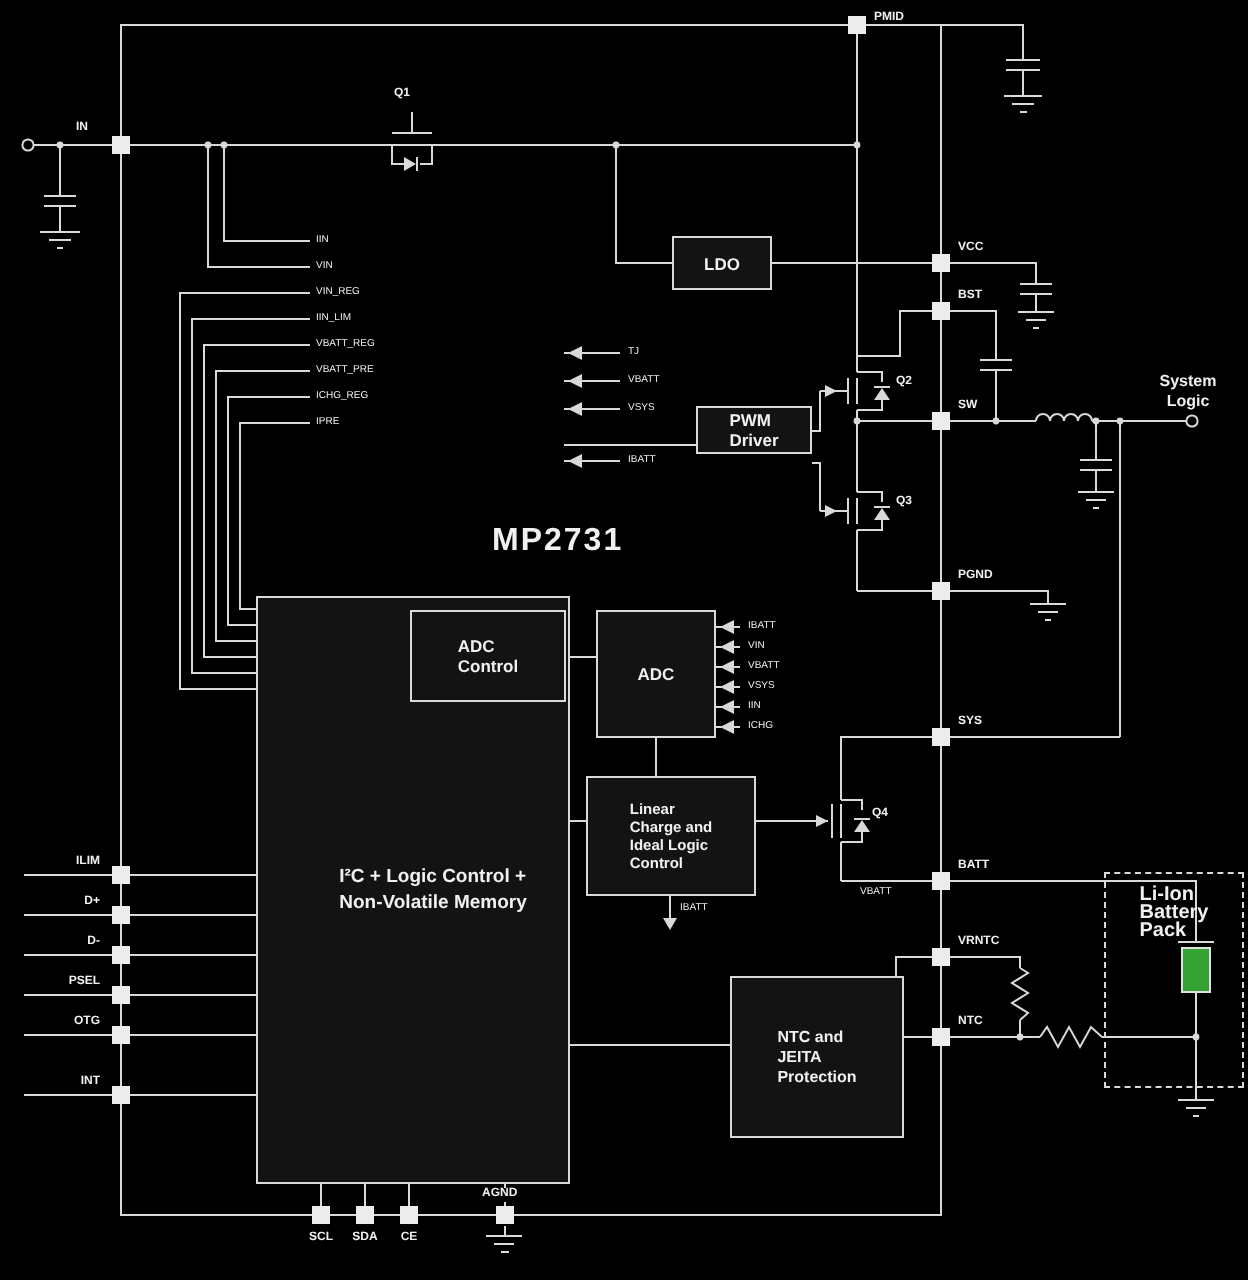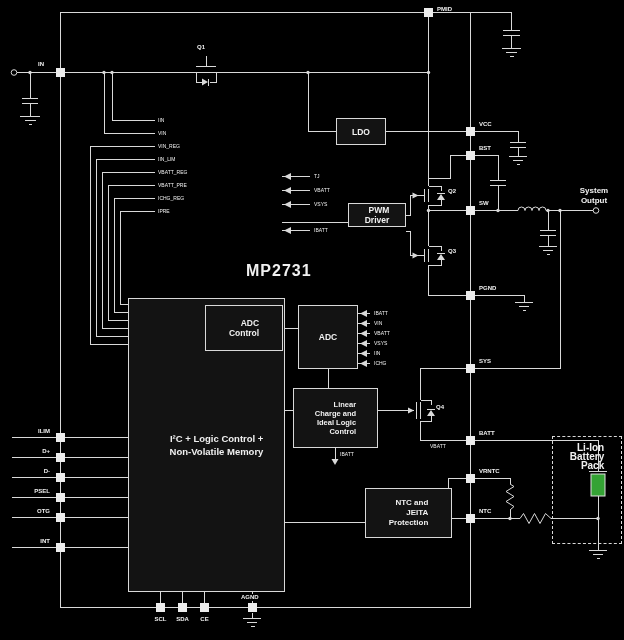--- a/index.html
+++ b/index.html
@@ -1,20 +1,20 @@
 <!DOCTYPE html>
 <html><head>
 <meta charset="utf-8">
 <style>
   html,body{margin:0;padding:0;background:#000;}
   .board{position:relative;width:624px;height:640px;background:#000;overflow:hidden;
          font-family:"Liberation Sans",sans-serif;color:#f0f0f0;}
   .board svg{position:absolute;left:0;top:0;z-index:0;}
   .blk{position:absolute;box-sizing:border-box;border:1px solid #d9d9d9;background:#131313;
-       display:flex;align-items:center;justify-content:center;text-align:right;
+       display:flex;align-items:center;justify-content:center;text-align:left;
        font-weight:bold;white-space:pre-line;z-index:2;line-height:10px;}
   .logicblk{z-index:1;padding-left:20px;}
   .pack{background:transparent;border-style:dashed;align-items:flex-start;padding-top:6px;z-index:2;}
   .pin{position:absolute;width:9px;height:9px;background:#ececec;z-index:3;}
   .lbl{position:absolute;font-size:6px;font-weight:bold;line-height:7px;z-index:3;white-space:pre-line;}
   .sig{position:absolute;font-size:5px;line-height:6px;z-index:3;white-space:nowrap;}
   .bg{background:#000;padding:0 1px;}
   .title{position:absolute;font-size:16px;font-weight:bold;letter-spacing:1px;z-index:3;}
   .ctr{text-align:center;}
   .rt{text-align:right;}
@@ -123,21 +123,21 @@
   <div class="blk" style="left:336px;top:118px;width:50px;height:27px;font-size:8.5px;">LDO</div>
   <div class="blk" style="left:348px;top:203px;width:58px;height:24px;font-size:8.5px;">PWM
 Driver</div>
   <div class="blk" style="left:205px;top:305px;width:78px;height:46px;font-size:8.5px;">ADC
 Control</div>
   <div class="blk" style="left:298px;top:305px;width:60px;height:64px;font-size:8.5px;">ADC</div>
   <div class="blk" style="left:293px;top:388px;width:85px;height:60px;font-size:7.5px;line-height:9px;">Linear
 Charge and
 Ideal Logic
 Control</div>
-  <div class="blk" style="left:365px;top:488px;width:87px;height:50px;font-size:8px;">NTC and
+  <div class="blk" style="left:365px;top:488px;width:87px;height:81px;font-size:8px;">NTC and
 JEITA
 Protection</div>
   <div class="blk pack" style="left:552px;top:436px;width:70px;height:108px;font-size:10px;line-height:9px;">Li-Ion
 Battery
 Pack</div>
 
   <div class="title" style="left:246px;top:262px;">MP2731</div>
 
   <div class="pin" style="left:424px;top:8px;"></div>
   <div class="pin" style="left:56px;top:68px;"></div>
@@ -204,15 +204,15 @@
 
   <div class="sig bg" style="left:429px;top:443px;">VBATT</div>
   <div class="sig" style="left:340px;top:451px;">IBATT</div>
 
   <div class="lbl" style="left:197px;top:44px;">Q1</div>
   <div class="lbl" style="left:448px;top:188px;">Q2</div>
   <div class="lbl" style="left:448px;top:248px;">Q3</div>
   <div class="lbl" style="left:436px;top:404px;">Q4</div>
 
   <div class="lbl ctr" style="left:564px;top:186px;width:60px;font-size:8px;line-height:10px;">System
-Output</div>
+Logic</div>
 
 </div>
 
 </body></html>

